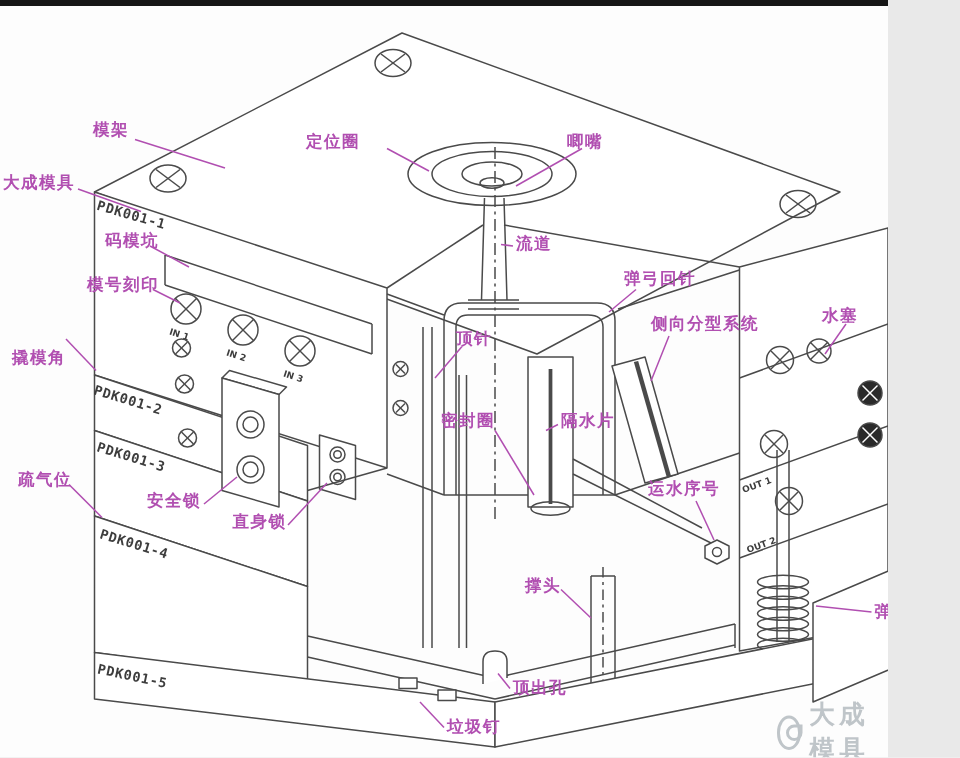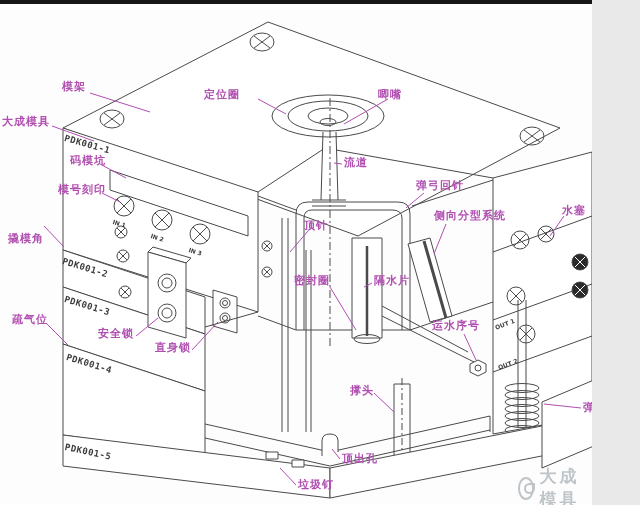--- a/index.html
+++ b/index.html
@@ -219,21 +219,21 @@
   <div class="lbl" style="left:58px;top:184px">模号刻印</div>
   <div class="lbl" style="left:8px;top:233px">撬模角</div>
   <div class="lbl" style="left:12px;top:314px">疏气位</div>
   <div class="lbl" style="left:98px;top:328px">安全锁</div>
   <div class="lbl" style="left:155px;top:342px">直身锁</div>
   <div class="lbl" style="left:204px;top:89px">定位圈</div>
   <div class="lbl" style="left:378px;top:89px">唧嘴</div>
   <div class="lbl" style="left:344px;top:157px">流道</div>
   <div class="lbl" style="left:416px;top:180px">弹弓回针</div>
   <div class="lbl" style="left:434px;top:210px">侧向分型系统</div>
-  <div class="lbl" style="left:562px;top:205px">水塞</div>
+  <div class="lbl" style="left:548px;top:205px">水塞</div>
   <div class="lbl" style="left:304px;top:220px">顶针</div>
   <div class="lbl" style="left:294px;top:275px">密封圈</div>
   <div class="lbl" style="left:374px;top:275px">隔水片</div>
   <div class="lbl" style="left:432px;top:320px">运水序号</div>
   <div class="lbl" style="left:350px;top:385px">撑头</div>
   <div class="lbl" style="left:583px;top:402px">弹弓回针</div>
   <div class="lbl" style="left:342px;top:453px">顶出孔</div>
   <div class="lbl" style="left:298px;top:479px">垃圾钉</div>
 
   <div class="code" style="left:66px;top:133px;transform:rotate(16deg)">PDK001-1</div>

